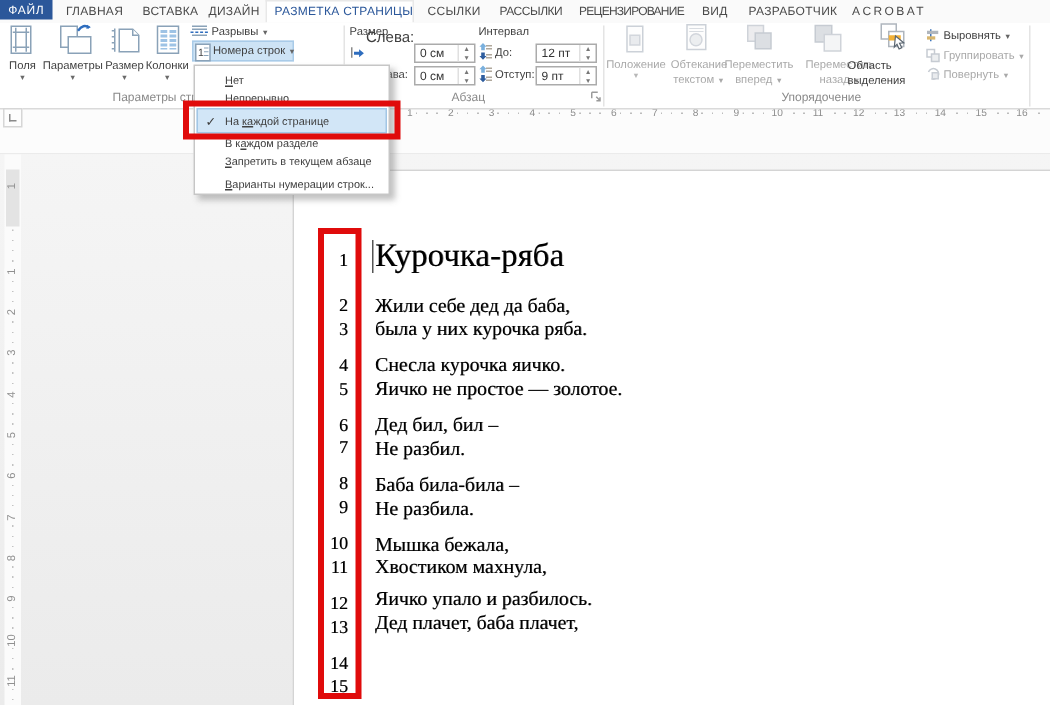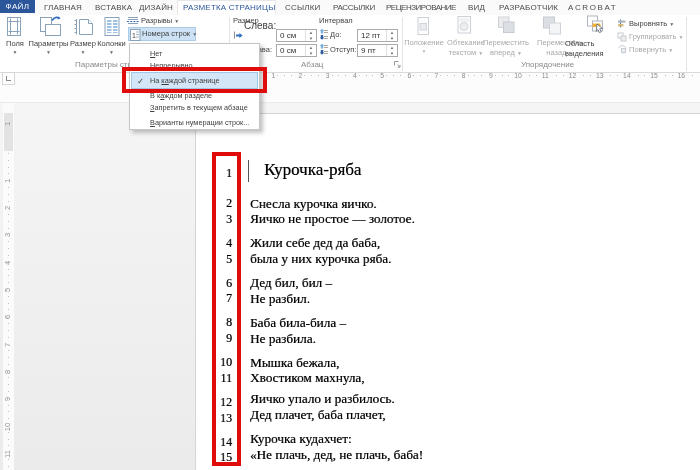--- a/index.html
+++ b/index.html
@@ -267,31 +267,30 @@
     <div class="vnum" style="top: 262.7px; background: rgb(251, 251, 251); padding: 1px 0px;">4</div>
     <div class="vnum" style="top: 290px; background: rgb(251, 251, 251); padding: 1px 0px;">5</div>
     <div class="vnum" style="top: 317.3px; background: rgb(251, 251, 251); padding: 1px 0px;">6</div>
     <div class="vnum" style="top: 344.6px; background: rgb(251, 251, 251); padding: 1px 0px;">7</div>
     <div class="vnum" style="top: 371.9px; background: rgb(251, 251, 251); padding: 1px 0px;">8</div>
     <div class="vnum" style="top: 399.2px; background: rgb(251, 251, 251); padding: 1px 0px;">9</div>
     <div class="vnum" style="top: 426.5px; background: rgb(251, 251, 251); padding: 1px 0px;">10</div>
     <div class="vnum" style="top: 453.8px; background: rgb(251, 251, 251); padding: 1px 0px;">11</div>
   </div>
 
-<div class="serif" id="title" style="left:264px;top:158.5px;font-size:17px;line-height:22px;">Курочка-ряба</div>
+<div class="serif" id="title" style="left:250px;top:158.5px;font-size:22px;line-height:22px;">Курочка-ряба</div>
 <div class="abs" style="left:248px;top:160px;width:1px;height:22px;background:#555;"></div>
 <div class="serif" id="num1" style="left:180px;top:165.5px;width:52px;text-align:right;font-size:12px;line-height:15.7px;">1</div>
 <div class="serif" id="bodytext" style="left:250px;top:195.5px;font-size:13.2px;line-height:15.7px;">
+    <div style="margin-bottom: 8.4px;">Жили себе дед да баба,<br>была у них курочка ряба.</div>
     <div style="margin-bottom: 8.4px;">Снесла курочка яичко.<br>Яичко не простое — золотое.</div>
-    <div style="margin-bottom: 8.4px;">Жили себе дед да баба,<br>была у них курочка ряба.</div>
     <div style="margin-bottom: 8.4px;">Дед бил, бил –<br>Не разбил.</div>
     <div style="margin-bottom: 8.4px;">Баба била-била –<br>Не разбила.</div>
     <div style="margin-bottom: 5px;">Мышка бежала,<br>Хвостиком махнула,</div>
     <div style="margin-bottom: 8.4px;">Яичко упало и разбилось.<br>Дед плачет, баба плачет,</div>
-    <div style="margin-bottom: 8.4px;">Курочка кудахчет:<br>«Не плачь, дед, не плачь, баба!</div>
   </div>
 <div class="serif" id="numbers" style="left:180px;top:196px;width:52px;text-align:right;font-size:12px;line-height:15.7px;">
     <div style="margin-bottom: 8.4px;">2<br>3</div>
     <div style="margin-bottom: 8.4px;">4<br>5</div>
     <div style="margin-bottom: 8.4px;">6<br>7</div>
     <div style="margin-bottom: 8.4px;">8<br>9</div>
     <div style="margin-bottom: 8.4px;">10<br>11</div>
     <div style="margin-bottom: 8.4px;">12<br>13</div>
     <div style="margin-bottom: 8.4px;">14<br>15</div>
   </div>

